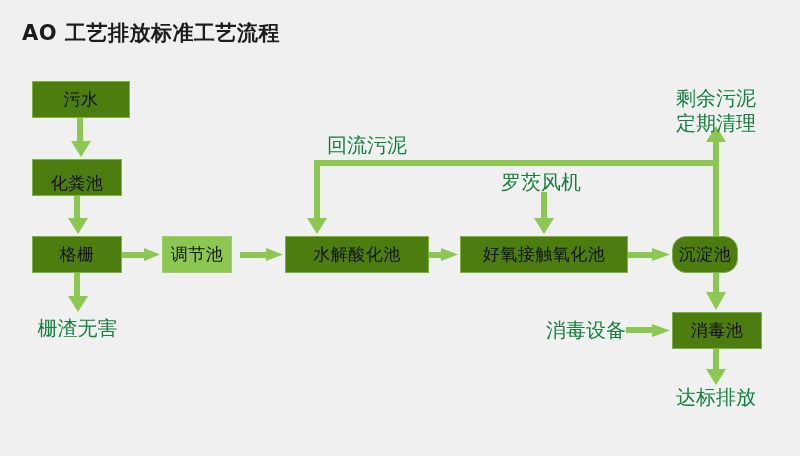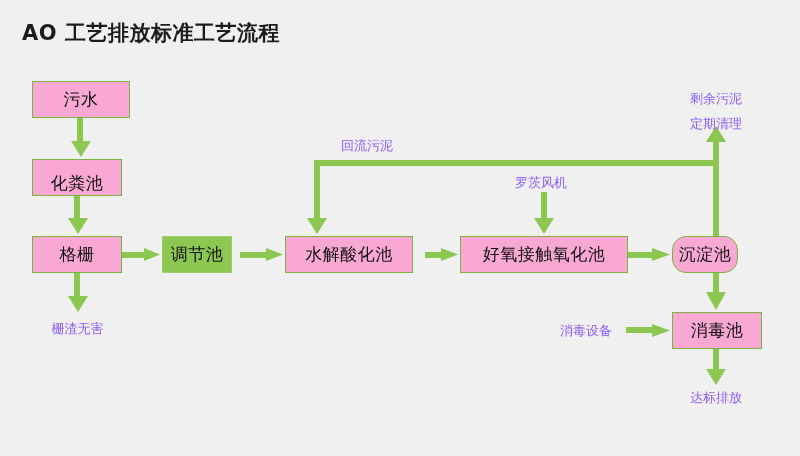--- a/index.html
+++ b/index.html
@@ -35,38 +35,38 @@
     top: 19px;
     font-size: 21px;
     font-weight: bold;
     color: #1c1c1c;
     letter-spacing: 0.5px;
     white-space: nowrap;
   }
   .node {
     position: absolute;
     box-sizing: border-box;
-    background: #f9a8d4;
+    background: #4d7c0f;
     border: 1px solid #7ab33f;
     color: #111111;
     font-size: 17px;
     display: flex;
     align-items: center;
     justify-content: center;
     white-space: nowrap;
     letter-spacing: 0.5px;
   }
   .node.soft {
     background: #8cc751;
     border: 1px solid #9ccf6a;
   }
   .plain-label {
     position: absolute;
-    color: #8b5cf6;
-    font-size: 13px;
+    color: #15803d;
+    font-size: 20px;
     white-space: nowrap;
     line-height: 25px;
     text-align: center;
   }
 </style>
 </head>
 <body>
 
 <div id="canvas">
 
@@ -155,21 +155,21 @@
   </div>
 
   <div class="node" style="left:32px; top:236px; width:90px; height:37px;justify-content:center;">
     <span>格栅</span>
   </div>
 
   <div class="node soft" style="left:162px; top:236px; width:70px; height:37px;">
     <span>调节池</span>
   </div>
 
-  <div class="node" style="left:285px; top:236px; width:128px; height:37px;">
+  <div class="node" style="left:285px; top:236px; width:144px; height:37px;">
     <span>水解酸化池</span>
   </div>
 
   <div class="node" style="left:460px; top:236px; width:168px; height:37px;">
     <span>好氧接触氧化池</span>
   </div>
 
   <div class="node" style="left:672px; top:236px; width:66px; height:37px;border-radius:14px;">
     <span>沉淀池</span>
   </div>

